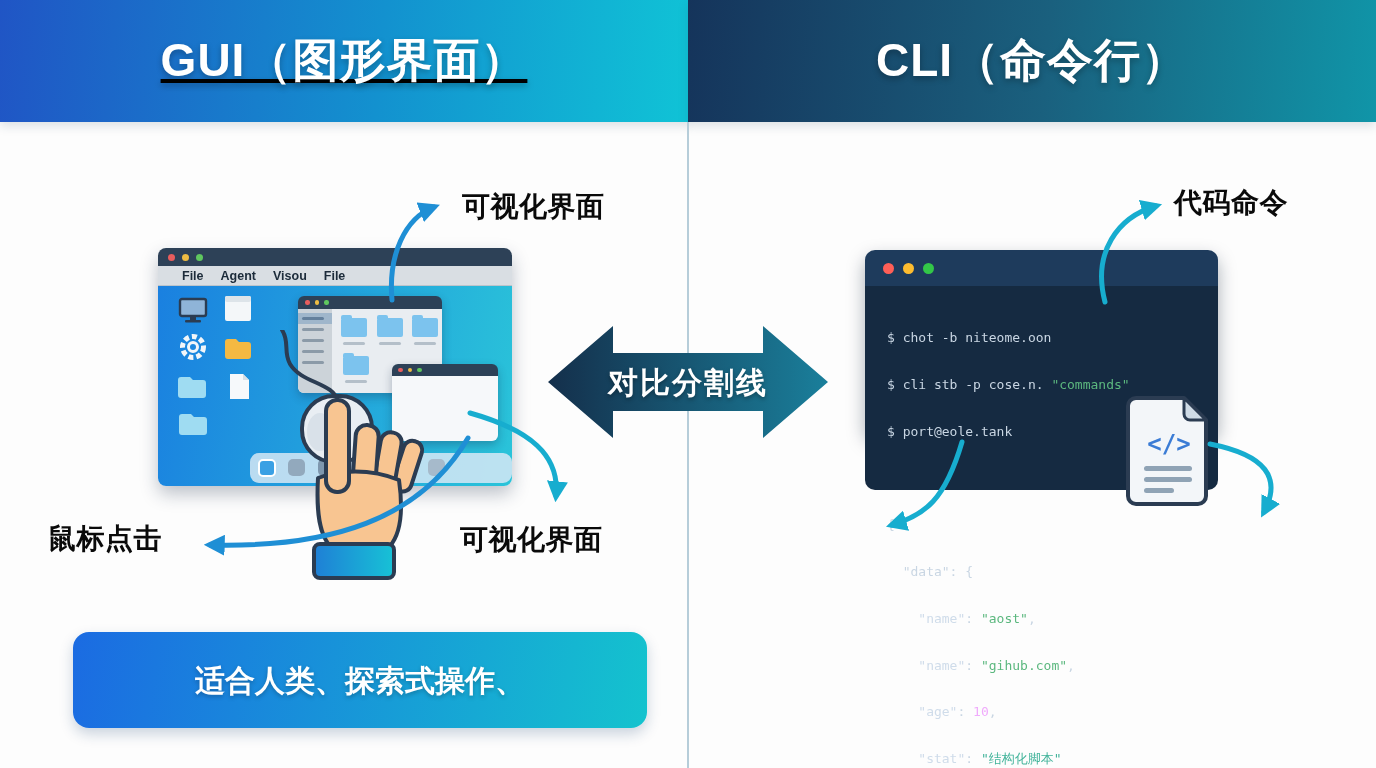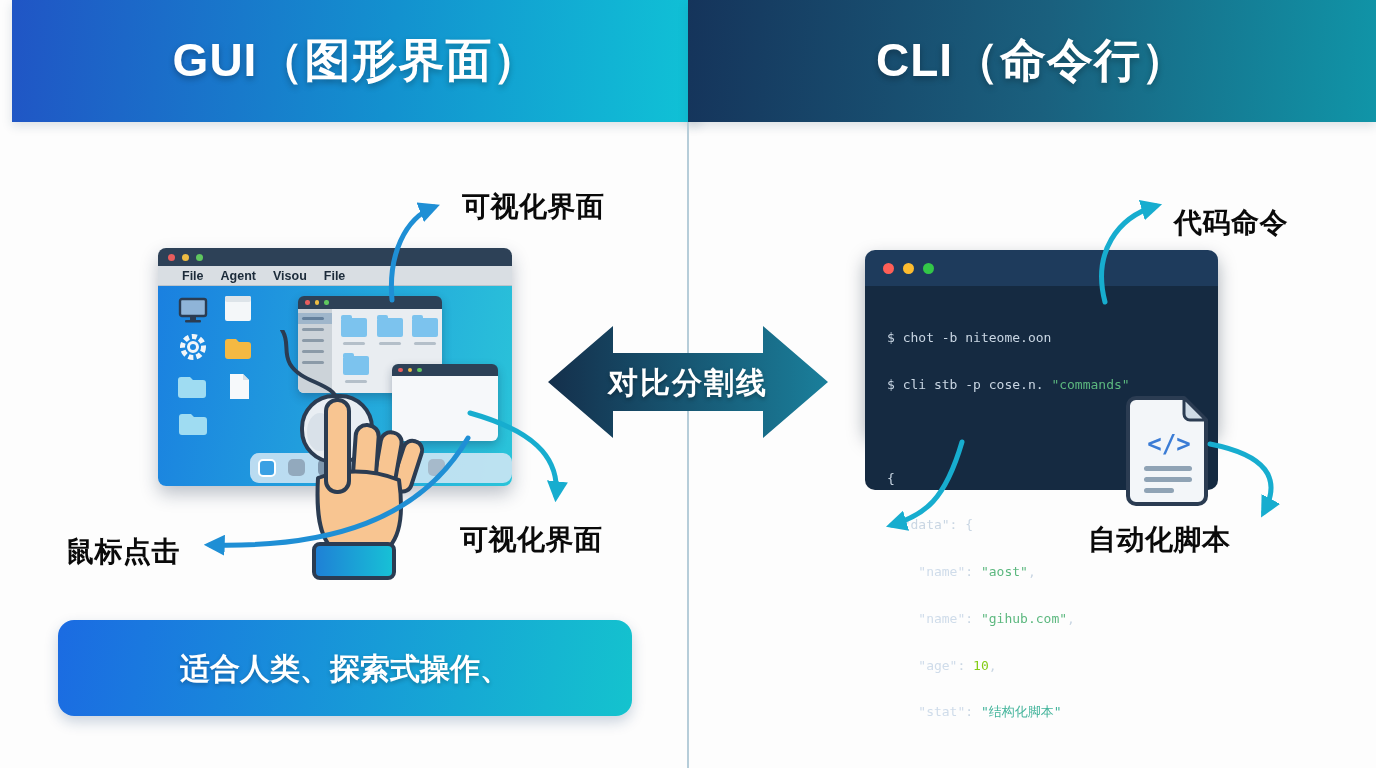--- a/index.html
+++ b/index.html
@@ -2,21 +2,21 @@
 <html><head>
 <meta charset="utf-8">
 <style>
   html,body{margin:0;padding:0;background:#fff;}
   .stage{position:relative;width:1376px;height:768px;overflow:hidden;
          font-family:"Liberation Sans","DejaVu Sans",sans-serif;background:#fdfdfd;}
 
   
   .hdr{position:absolute;top:0;height:122px;width:688px;display:flex;align-items:center;justify-content:center;
        box-shadow:0 4px 10px rgba(30,60,90,.15);}
-  .hdr-left{left:12px;background:linear-gradient(95deg,#2055c5 0%,#1391cf 55%,#10c3d6 100%);}
+  .hdr-left{left:0;background:linear-gradient(95deg,#2055c5 0%,#1391cf 55%,#10c3d6 100%);text-decoration:underline;}
   .hdr-right{left:688px;background:linear-gradient(95deg,#15345b 0%,#1a607e 52%,#1095a8 100%);}
   .hdr h1{margin:0;color:#fff;font-size:46px;font-weight:700;letter-spacing:1px;
           text-shadow:0 3px 6px rgba(0,0,0,.28);}
 
   .vdivider{position:absolute;left:687px;top:122px;width:2px;height:646px;background:#b6cdd9;}
 
   
   .gui-window{position:absolute;left:158px;top:248px;width:354px;height:238px;border-radius:8px;
               box-shadow:0 8px 18px rgba(20,40,70,.28);z-index:10;}
   .gui-titlebar{height:18px;background:#2d4157;border-radius:8px 8px 0 0;display:flex;align-items:center;padding-left:10px;gap:7px;}
@@ -60,36 +60,36 @@
   .terminal{position:absolute;left:865px;top:250px;width:353px;height:184px;border-radius:10px;
             box-shadow:0 8px 18px rgba(10,25,45,.35);z-index:10;}
   .term-titlebar{height:36px;background:#1e3b5c;border-radius:10px 10px 0 0;display:flex;align-items:center;
                  padding-left:18px;gap:9px;}
   .dot11{width:11px;height:11px;}
   .t-red{background:#ff5f57;} .t-yel{background:#fdbc2f;} .t-grn{background:#33c748;}
   .term-body{height:204px;background:#152a41;border-radius:0 0 10px 10px;padding:13px 0 0 22px;
              font-family:"DejaVu Sans Mono",monospace;font-size:13px;line-height:15.6px;color:#c9d6e3;
              white-space:pre;box-sizing:border-box;}
   .tline{height:15.6px;}
-  .grn{color:#5cb87f;} .num{color:#84cc16;} .tealstr{color:#43b49b;} .key{color:#cfdcea;}
+  .grn{color:#5cb87f;} .num{color:#f0abfc;} .tealstr{color:#43b49b;} .key{color:#cfdcea;}
 
   
   .lbl{position:absolute;font-size:28px;font-weight:800;color:#0a0a0a;letter-spacing:.5px;z-index:60;}
 
   
   .center-arrow-wrap{position:absolute;left:540px;top:318px;width:296px;height:130px;z-index:20;}
   .center-arrow-label{position:absolute;left:540px;top:318px;width:296px;height:130px;display:flex;
                       align-items:center;justify-content:center;color:#fff;font-size:30px;font-weight:700;
                       letter-spacing:2px;text-shadow:0 2px 4px rgba(0,0,0,.35);z-index:21;}
 
   
   .banner{position:absolute;top:620px;width:574px;height:96px;border-radius:16px;display:flex;flex-direction:column;
           align-items:center;justify-content:center;color:#fff;font-size:30px;font-weight:700;line-height:41px;
           text-shadow:0 2px 4px rgba(0,0,0,.25);box-shadow:0 6px 14px rgba(20,60,110,.22);}
-  .banner-left{left:58px;background:linear-gradient(100deg,#1b6be2 0%,#14c3ce 100%);}
+  .banner-left{left:73px;background:linear-gradient(100deg,#1b6be2 0%,#14c3ce 100%);margin-top:12px;}
   .banner-right{left:744px;background:linear-gradient(100deg,#1479dc 0%,#13c3ce 100%);}
 
   .overlay{position:absolute;left:0;top:0;z-index:50;pointer-events:none;}
   .handsvg{position:absolute;left:250px;top:330px;z-index:30;}
   .scripticon{position:absolute;left:1122px;top:392px;z-index:40;}
 </style>
 </head>
 <body>
 
 <div class="stage">
@@ -226,20 +226,21 @@
 
   <div class="terminal">
     <div class="term-titlebar">
       <span class="dot dot11 t-red"></span>
       <span class="dot dot11 t-yel"></span>
       <span class="dot dot11 t-grn"></span>
     </div>
     <div class="term-body">
       <div class="tline"><span>$ chot -b niteome.oon</span></div>
       <div class="tline"><span>$ cli stb -p cose.n. </span><span class="grn">"commands"</span></div>
+      <div class="tline"><span>$ port@eole.tank</span></div>
       <div class="tline"></div>
       <div class="tline"><span>{</span></div>
       <div class="tline"><span>  "data": {</span></div>
       <div class="tline"><span class="key">    "name"</span><span>: </span><span class="grn">"aost"</span><span>,</span></div>
       <div class="tline"><span class="key">    "name"</span><span>: </span><span class="grn">"gihub.com"</span><span>,</span></div>
       <div class="tline"><span class="key">    "age"</span><span>: </span><span class="num">10</span><span>,</span></div>
       <div class="tline"><span class="key">    "stat"</span><span>: </span><span class="tealstr">"结构化脚本"</span></div>
       
       
     </div>
@@ -259,24 +260,23 @@
       <linearGradient id="cag" x1="0" y1="0" x2="1" y2="0">
         <stop offset="0" stop-color="#142f4b"></stop>
           <stop offset="1" stop-color="#1a7f9b"></stop>
       </linearGradient>
     </defs>
     <polygon points="8,64 73,8 73,35 223,35 223,8 288,64 223,120 223,93 73,93 73,120" fill="url(#cag)" stroke="none"></polygon>
   </svg>
   <div class="center-arrow-label">对比分割线</div>
 
   <div class="lbl" style="left:462px;top:188px;">可视化界面</div>
-  <div class="lbl" style="left:66px;top:520px;margin-top:13px;">鼠标点击</div>
+  <div class="lbl" style="left:48px;top:520px;">鼠标点击</div>
   <div class="lbl" style="left:460px;top:521px;">可视化界面</div>
-  <div class="lbl" style="left:1174px;top:204px;">代码命令</div>
-  <div class="lbl" style="left:1088px;top:521px;">自动化脚本</div>
+  <div class="lbl" style="left:1174px;top:184px;">代码命令</div>
 
   <svg class="overlay" width="1376" height="768" viewBox="0 0 1376 768">
     <defs>
       <marker id="ah-blue" viewBox="0 0 10 10" refX="7" refY="5" markerWidth="4.2" markerHeight="4.2" orient="auto-start-reverse">
         <path d="M0,0 L10,5 L0,10 z" fill="#1f8fd5"></path>
       </marker>
       <marker id="ah-teal" viewBox="0 0 10 10" refX="7" refY="5" markerWidth="4.2" markerHeight="4.2" orient="auto-start-reverse">
         <path d="M0,0 L10,5 L0,10 z" fill="#17adcf"></path>
       </marker>
     </defs>

